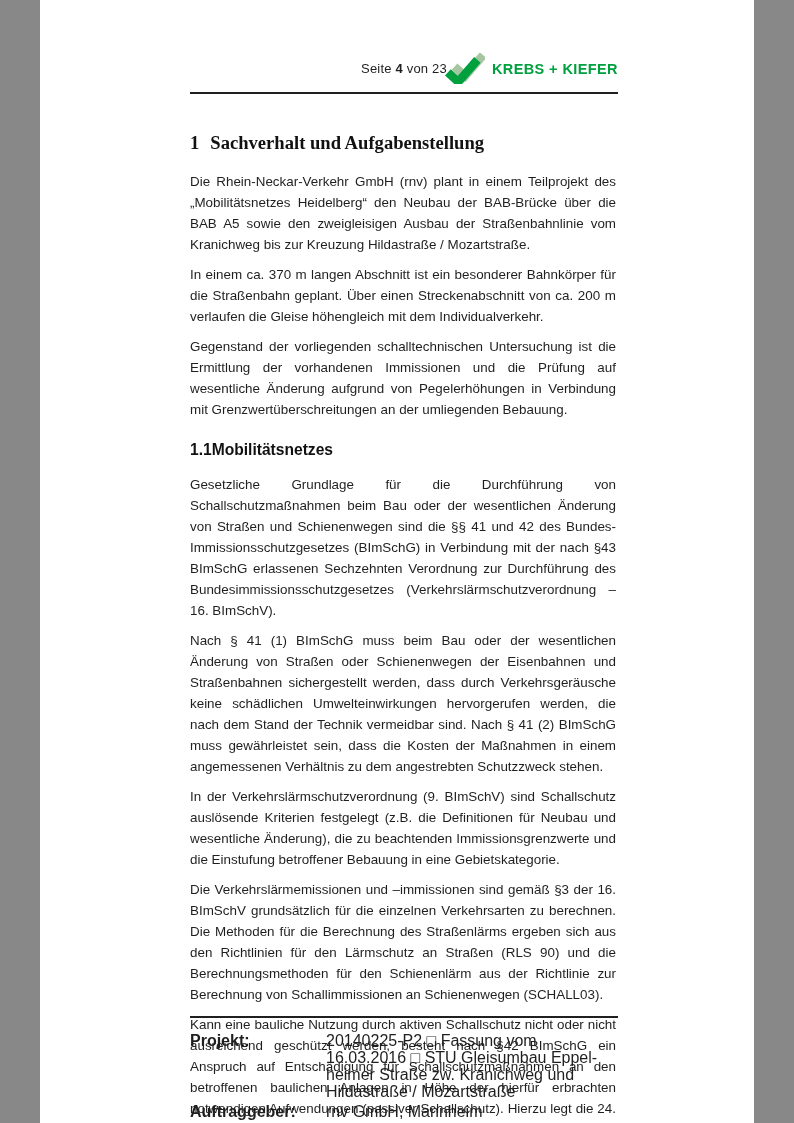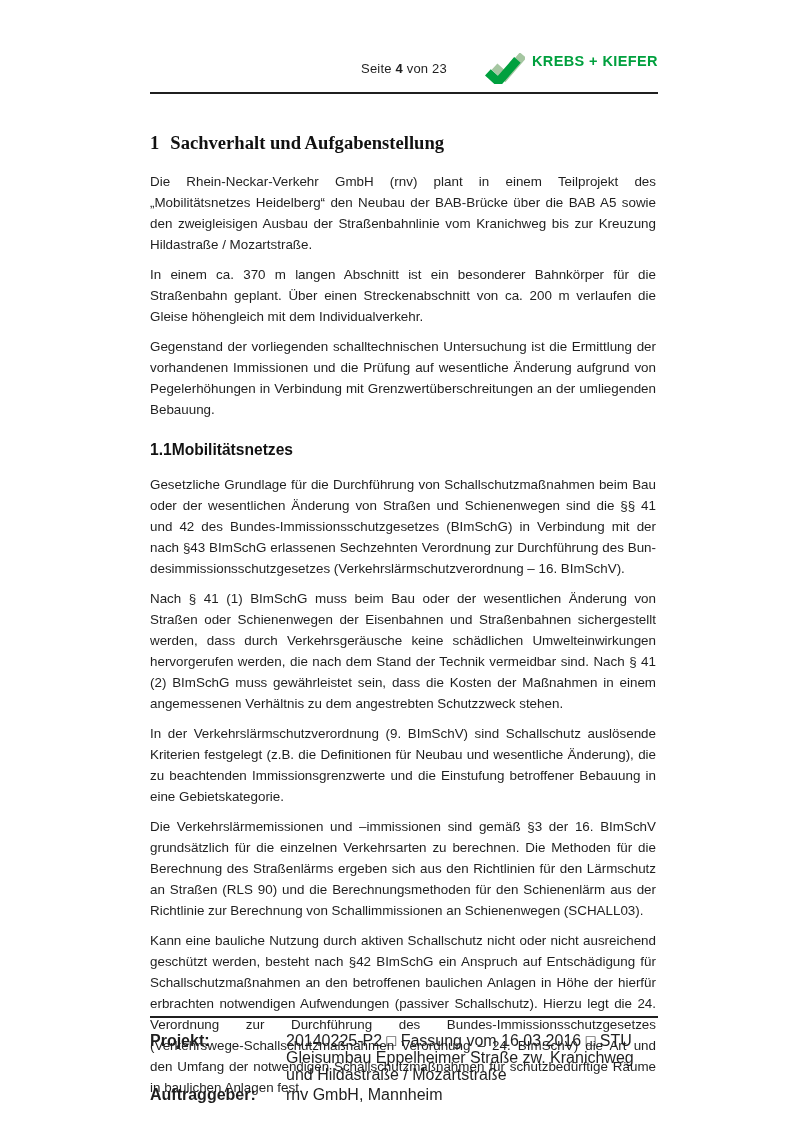--- a/index.html
+++ b/index.html
@@ -1,39 +1,39 @@
 <!DOCTYPE html>
 <html lang="de"><head>
 <meta charset="utf-8">
 <style>
   html,body { margin:0; padding:0; background:#888; }
   .page {
     position:relative;
-    width:794px; height:1123px;
+    width:714px; height:1123px;
     margin:0 auto;
     background:#ffffff;
     font-family:"Liberation Sans", sans-serif;
     color:#1f1f1f;
     overflow:hidden;
     box-sizing:border-box;
   }
   .content {
     position:absolute;
     left:150px; right:136px; top:0;
   }
   
   .header-row { position:relative; height:92px; border-bottom:2px solid #1f1f1f; }
   .page-info {
     position:absolute; left:0; right:0; bottom:16px;
     text-align:center; font-size:13px; letter-spacing:0.2px;
   }
   .page-info b { font-weight:bold; }
   .logo {
     position:absolute; right:0; bottom:8px;
-    display:flex; gap:7px;
+    display:flex; align-items:center; gap:7px;
   }
   .logo-text { font-weight:bold; font-size:14.5px; letter-spacing:0.4px; white-space:nowrap; }
   
   h1.sec {
     margin:38px 0 17px 0;
     font-size:18.6px; font-weight:bold; color:#111;font-family:Liberation Serif, serif;
   }
   h1.sec .num { display:inline-block; margin-right:11px; }
   h2.sec {
     margin:21px 0 15px 0;

